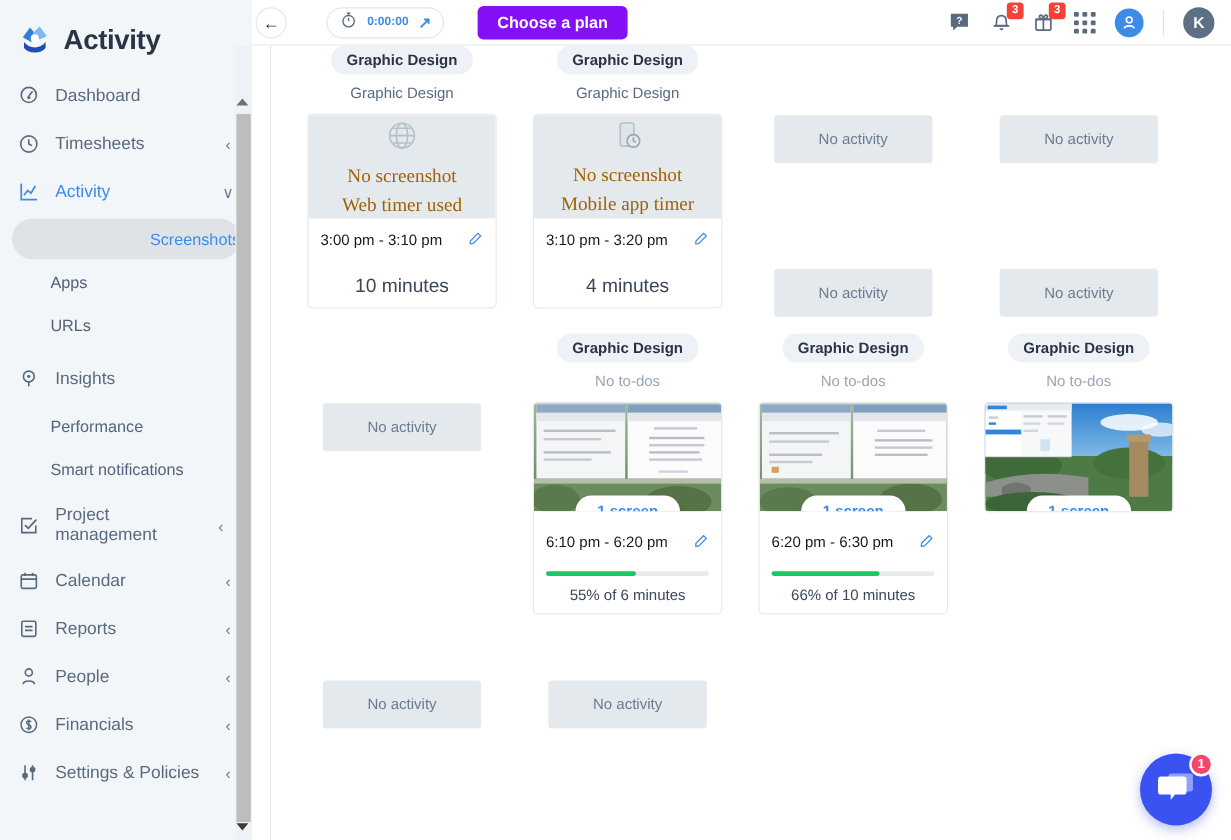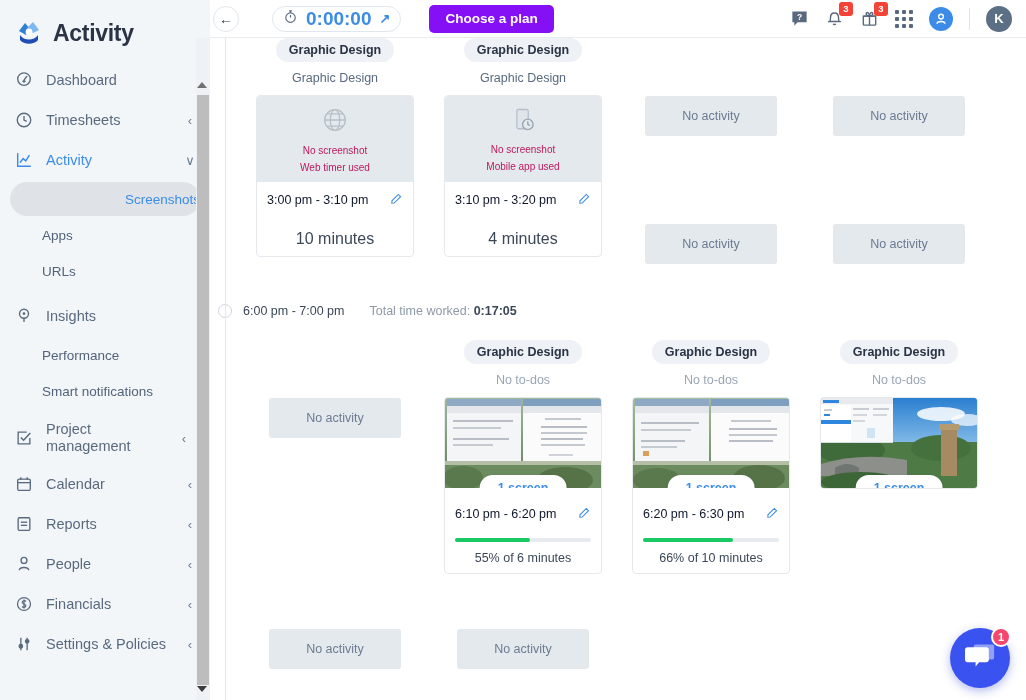--- a/index.html
+++ b/index.html
@@ -56,21 +56,21 @@
   }
   .back-btn {
     width:26px; height:26px; border-radius:50%; border:1px solid #e2e7ec; background:#fff;
     display:flex; align-items:center; justify-content:center; margin-left:3px; cursor:pointer;
     color:#2b3445; font-size:14px; line-height:1;
   }
   .timer-pill {
     margin-left:33px; height:26px; border:1px solid #e2e7ec; border-radius:13px;
     display:flex; align-items:center; gap:8px; padding:0 10px; cursor:pointer;
   }
-  .timer-val { color:#3c8ce7; font-size:19px; font-weight:bold; }
+  .timer-val { color:#3c8ce7; font-size:10px; font-weight:bold; }
   .timer-arrow { color:#3c8ce7; font-size:13px; font-weight:bold; }
   .plan-btn {
     margin-left:28px; background:#8510f6; color:#fff; border:none; border-radius:5px;
     height:28px; padding:0 16px; font-size:13.5px; font-weight:bold; cursor:pointer;
     font-family:"Liberation Sans", sans-serif;
   }
   .top-right { margin-left:auto; display:flex; align-items:center; gap:16px; padding-right:14px; }
   .ticon { position:relative; cursor:pointer; display:flex; align-items:center; justify-content:center; }
   .badge {
     position:absolute; top:-7px; right:-9px; background:#f44336; color:#fff; font-size:9.5px;
@@ -96,21 +96,21 @@
   .chip {
     display:inline-block; background:#eef1f5; color:#2b3445; border-radius:13px;
     padding:5px 13px; font-size:12.5px; font-weight:bold;
   }
   .col-head { text-align:center; }
   .sub-label { font-size:12.5px; color:#5a6a7e; margin-top:9px; text-align:center; }
   .sub-label.muted { color:#9aa6b5; }
 
   .card { width:158px; margin:10px auto 0; border:1px solid #e5e9ee; border-radius:4px; background:#fff; overflow:hidden; }
   .noshot { background:#e4e9ee; height:86px; display:flex; flex-direction:column; align-items:center; justify-content:center; gap:6px; }
-  .noshot .txt { font-size:10px; color:#be185d; }
+  .noshot .txt { font-size:16px; color:#a16207;font-family:Liberation Serif, serif; }
   .card-body { padding:10px 10px 8px; }
   .times { display:flex; align-items:center; justify-content:space-between; }
   .times .t { font-size:12.5px; color:#0f172a; }
   .pencil { color:#3c8ce7; cursor:pointer; font-size:13px; line-height:1; }
   .dur { font-size:16px; color:#3c4858; text-align:center; margin-top:22px; }
 
   .noactivity {
     width:132px; height:40px; margin:10px auto 0; background:#e4e9ee; border-radius:3px;
     display:flex; align-items:center; justify-content:center; font-size:12.5px; color:#6b7b90;
   }
@@ -430,21 +430,21 @@
             <div class="card">
               <div class="noshot">
                 <span>
                   <svg width="28" height="28" viewBox="0 0 32 32" fill="none" stroke="#b7c0c9" stroke-width="1.5">
                     <rect x="9" y="4" width="13" height="22" rx="2" fill="#dfe5ea" stroke="#b7c0c9"></rect>
                     <circle cx="21.5" cy="21" r="6" fill="#e4e9ee" stroke="#9aa6b2" stroke-width="1.6"></circle>
                     <path d="M21.5 17.5 L21.5 21 L24 22.4" stroke="#9aa6b2" stroke-width="1.6"></path>
                   </svg>
                 </span>
                 <span class="txt">No screenshot</span>
-                <span class="txt">Mobile app used</span>
+                <span class="txt">Mobile app timer</span>
               </div>
               <div class="card-body">
                 <div class="times">
                   <span class="t">3:10 pm - 3:20 pm</span>
                   <span class="pencil">
                     <svg width="14" height="14" viewBox="0 0 20 20" fill="none" stroke="#3c8ce7" stroke-width="1.5">
                       <path d="M4 16 L4.2 12.6 L13.3 3.5 L16.5 6.7 L7.4 15.8 Z"></path>
                     </svg>
                   </span>
                 </div>
@@ -463,25 +463,20 @@
           <div class="col">
             <div style="height:48px"></div>
             <div class="noactivity">No activity</div>
             <div style="height:78px"></div>
             <div class="noactivity">No activity</div>
           </div>
 
         </div>
       </div>
 
-      <div class="group-header" style="margin-top:32px">
-        <span class="tl-dot"></span>
-        <span class="gh-time">6:00 pm - 7:00 pm</span>
-        <span class="gh-total"><span>Total time worked:</span> <b>0:17:05</b></span>
-      </div>
 
       <div class="cols" style="margin-top:14px">
 
         <div class="col">
           <div style="height:48px"></div>
           <div class="noactivity">No activity</div>
         </div>
 
         <div class="col">
           <div class="col-head">

